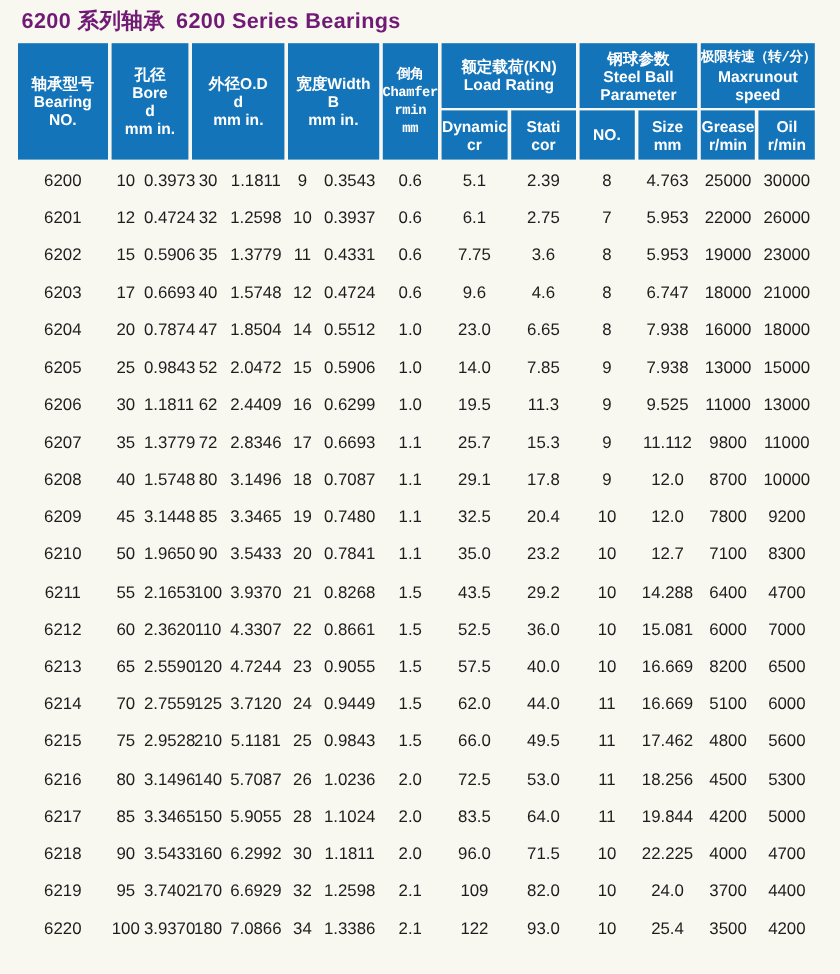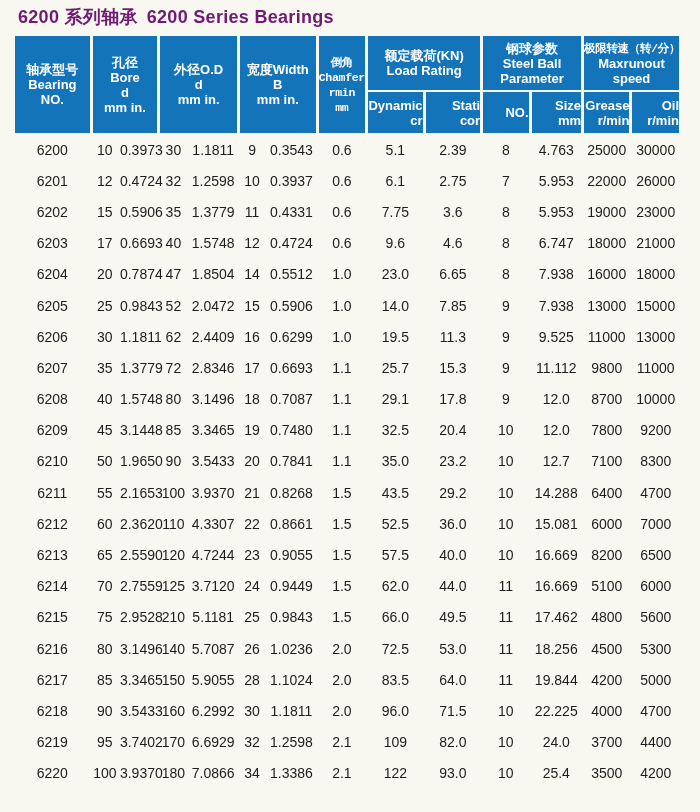--- a/index.html
+++ b/index.html
@@ -36,21 +36,21 @@
   thead th {
     background: #1374b9;
     color: #ffffff;
     font-weight: bold;
     text-align: center;
     vertical-align: middle;
     padding: 2px 0;
     overflow: hidden;
   }
   thead tr.group-row th { height: 50px; }
-  thead tr.sub-row th { height: 37px; text-align: right; }
+  thead tr.sub-row th { height: 37px; }
   th .line {
     display: block;
     font-size: 13px;
     line-height: 15px;
     white-space: nowrap;
   }
   th .line.tight {
     font-size: 11.5px;
     letter-spacing: -0.3px;
     font-family: Liberation Mono, monospace;

